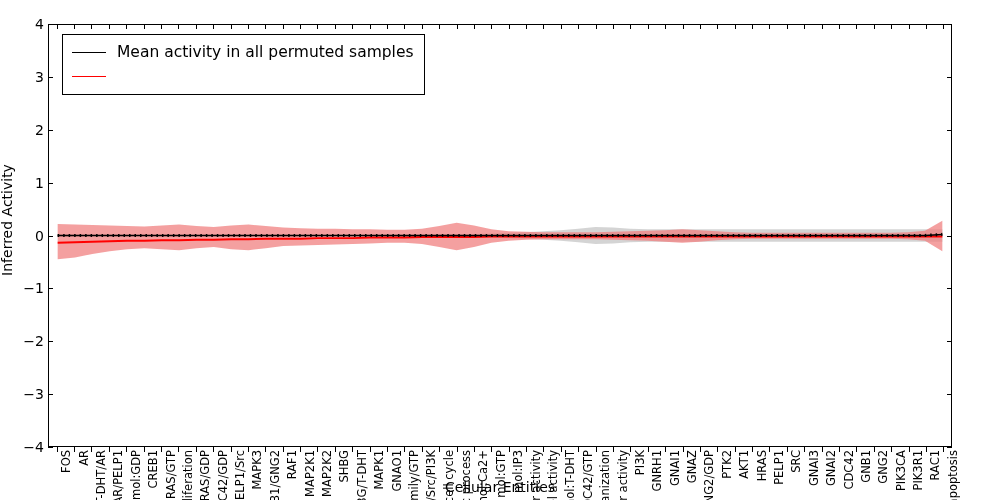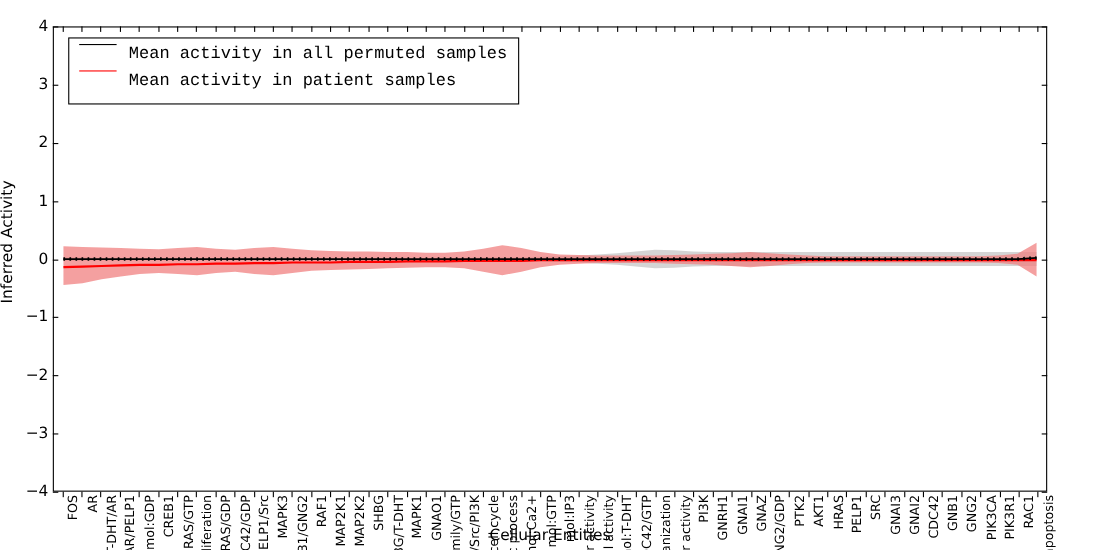--- a/index.html
+++ b/index.html
@@ -65,21 +65,21 @@
     text-align:center;font-size:14px;color:#000;
   }
 
   
   #legend{
     position:absolute;left:62px;top:34px;
     border:1.2px solid #000;background:#fff;
     padding:5px 10px 6px 9px;
     box-sizing:border-box;
   }
-  .legend-row{display:flex;height:24px;font-family:Liberation Mono, monospace;}
+  .legend-row{display:flex;align-items:center;height:24px;}
   .legend-swatch{
     width:34px;height:0;margin-right:11px;flex:0 0 auto;
   }
   .legend-swatch.black{border-top:1.6px solid #000;}
   .legend-swatch.red{border-top:1.6px solid #ff0000;}
   .legend-text{font-size:15.5px;color:#000;white-space:nowrap;}
 </style>
 </head>
 <body>
 
@@ -129,21 +129,20 @@
     </div>
   </div>
 
   <div id="legend">
     <div class="legend-row">
       <span class="legend-swatch black"></span>
       <span class="legend-text">Mean activity in all permuted samples</span>
     </div>
     <div class="legend-row">
       <span class="legend-swatch red"></span>
-      <span class="legend-text">Mean activity in patient samples</span>
     </div>
   </div>
 
   <div id="xaxis-ticks">
       <div class="xtick " style="left: 56.6923px;"></div>
       <div class="xtick top" style="left: 56.6923px;"></div>
       <div class="xtick " style="left: 74.0769px;"></div>
       <div class="xtick top" style="left: 74.0769px;"></div>
       <div class="xtick " style="left: 91.4615px;"></div>
       <div class="xtick top" style="left: 91.4615px;"></div>

